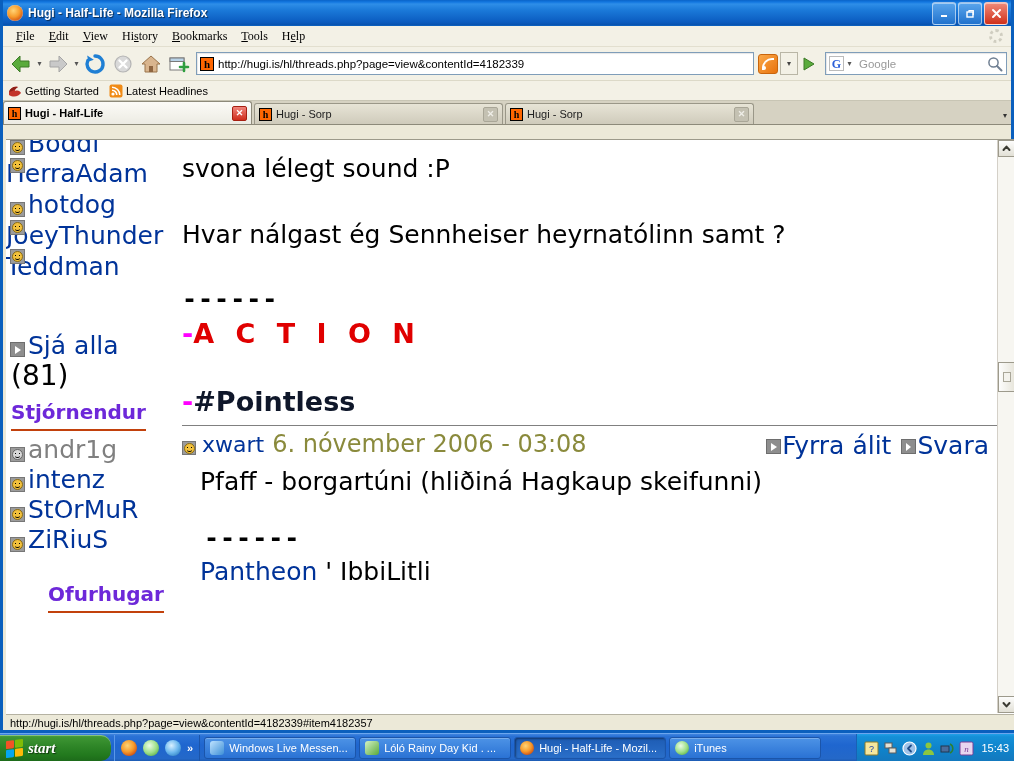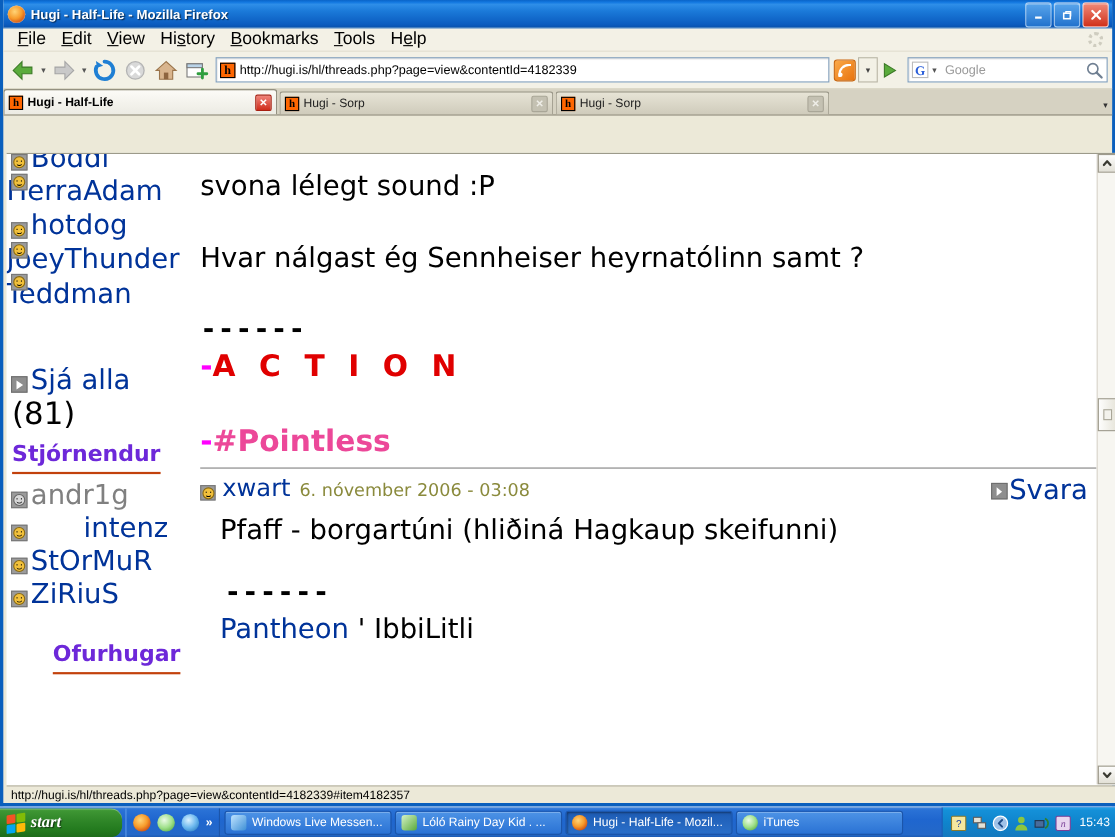--- a/index.html
+++ b/index.html
@@ -52,22 +52,22 @@
   .wb svg{display:block;}
 
   
   .menubar{
     height:20px;background:#f3f1e6;
     display:flex;align-items:center;padding-left:6px;
     border-bottom:1px solid #e2dfcf;
     position:relative;
   }
   .menuitem{
-    padding:2px 7px;font-size:16px;color:#000;
-    font-family:Liberation Sans, sans-serif;
+    padding:2px 7px;font-size:12px;color:#000;
+    font-family:Liberation Serif, serif;
     white-space:nowrap;
   }
   .menuitem u{text-decoration:underline;}
   .menu-throbber{
     position:absolute;right:8px;top:3px;width:14px;height:14px;
     border-radius:50%;border:3px dotted #cfcdc0;box-sizing:border-box;
   }
 
   
   .navbar{
@@ -229,29 +229,29 @@
     font-family:"DejaVu Sans",sans-serif;
   }
   .ptext{
     font-size:25px;line-height:33px;color:#000;white-space:nowrap;
     font-family:"DejaVu Sans",sans-serif;
   }
   .dashes{font-size:25px;line-height:28px;letter-spacing:1px;color:#000;font-weight:bold;font-family:"DejaVu Sans Mono",monospace;}
   .taggy{font-size:27px;font-weight:bold;line-height:34px;white-space:nowrap;}
   .dash-m{color:#ff00ff;}
   .tag-red{color:#e00000;letter-spacing:6px;}
-  .tag-green{color:#ec4899;text-align:right;}
+  .tag-green{color:#0f172a;text-align:right;}
 
   .postrule{border:none;border-top:1px solid #808080;margin:6px 0 4px 0;}
   .posthead{display:flex;align-items:baseline;position:relative;height:34px;}
   .ph-author{
     position:relative;padding-left:20px;font-size:22px;line-height:30px;
     color:#003399;font-family:"DejaVu Sans",sans-serif;white-space:nowrap;
   }
-  .ph-date{font-size:16px;color:#8a8a3c;margin-left:8px;font-family:"DejaVu Sans",sans-serif;white-space:nowrap;text-align:right;}
+  .ph-date{font-size:24px;color:#8a8a3c;margin-left:8px;font-family:"DejaVu Sans",sans-serif;white-space:nowrap;text-align:right;}
   .ph-links{position:absolute;right:8px;top:0;display:flex;align-items:center;}
   .ph-link{
     position:relative;padding-left:20px;font-size:25px;line-height:32px;
     color:#003399;font-family:"DejaVu Sans",sans-serif;white-space:nowrap;margin-left:6px;
   }
   .bodyline{font-size:25px;line-height:36px;color:#000;font-family:"DejaVu Sans",sans-serif;white-space:nowrap;}
   .bl-link{color:#003399;}
   .bl-quote{color:#000;}
 
   
@@ -436,20 +436,41 @@
         <div class="sphold">Google</div>
         <div class="magn">
           <svg width="18" height="18" viewBox="0 0 18 18">
             <circle cx="7.5" cy="7.5" r="4.6" fill="#fff" stroke="#6f7f92" stroke-width="1.5"></circle>
             <path d="M11 11l4.5 4.5" stroke="#6f7f92" stroke-width="2" stroke-linecap="round"></path>
           </svg>
         </div>
       </div>
     </div>
 
+    <div class="bmbar">
+      <div class="bm">
+        <span class="bmico">
+          <svg width="14" height="14" viewBox="0 0 14 14">
+            <path d="M1 8c1-4 5-6 9-5-2 1-3 2-3 4 3-1 5 0 6 2-2 3-7 5-12 2z" fill="#c3342a"></path>
+            <path d="M1 8c1-4 5-6 9-5-3 2-4 4-9 5z" fill="#8f2018"></path>
+          </svg>
+        </span>
+        <span>Getting Started</span>
+      </div>
+      <div class="bm">
+        <span class="bmico">
+          <svg width="14" height="14" viewBox="0 0 14 14">
+            <rect x="0.5" y="0.5" width="13" height="13" rx="2" fill="#f08b16"></rect>
+            <circle cx="4" cy="10" r="1.6" fill="#fff"></circle>
+            <path d="M3 6.2a4.8 4.8 0 0 1 4.8 4.8M3 3.2a7.8 7.8 0 0 1 7.8 7.8" fill="none" stroke="#fff" stroke-width="1.6"></path>
+          </svg>
+        </span>
+        <span>Latest Headlines</span>
+      </div>
+    </div>
 
     <div class="tabstrip">
       <div class="tab active" style="width:249px">
         <span class="tabfav">h</span>
         <span class="tablabel" style="flex:1">Hugi - Half-Life</span>
         <span class="tabclose on">✕</span>
       </div>
       <div class="tab inactive" style="width:249px">
         <span class="tabfav">h</span>
         <span class="tablabel" style="flex:1">Hugi - Sorp</span>
@@ -507,21 +528,21 @@
           <div class="sheading-wrap">
             <span class="sheading">Stjórnendur</span>
           </div>
 
           <div class="suser off" style="height:30px;line-height:30px;margin-top:4px;">
             <span class="smiley gray">
                 <i></i>
               </span>
             <span>andr1g</span>
           </div>
-          <div class="suser" style="height:30px;line-height:30px;text-align:center;">
+          <div class="suser" style="height:30px;line-height:30px;">
             <span class="smiley">
                 <i></i>
               </span>
             <span>intenz</span>
           </div>
           <div class="suser" style="height:30px;line-height:30px;">
             <span class="smiley">
                 <i></i>
               </span>
             <span>StOrMuR</span>
@@ -557,20 +578,24 @@
           <div class="posthead">
             <span class="ph-author">
               <span class="smiley" style="left:0;bottom:5px;width:14px;height:14px;">
                   <i></i>
                 </span>
               <span>xwart</span>
             </span>
             <span class="ph-date">6. nóvember 2006 - 03:08</span>
             <span class="ph-links">
               <span class="ph-link">
+                <span class="arrowico" style="bottom:8px;"></span>
+                <span>Fyrra álit</span>
+              </span>
+              <span class="ph-link">
                 <span class="arrowico bar" style="bottom:8px;"></span>
                 <span>Svara</span>
               </span>
             </span>
           </div>
 
           <div class="bodyline" style="padding-left:18px;">Pfaff - borgartúni (hliðiná Hagkaup skeifunni)</div>
           <div class="bodyline" style="height:24px;">&nbsp;</div>
           <div class="dashes" style="padding-left:22px;">------</div>
           <div class="bodyline" style="padding-left:18px;margin-top:2px;position:relative;">

